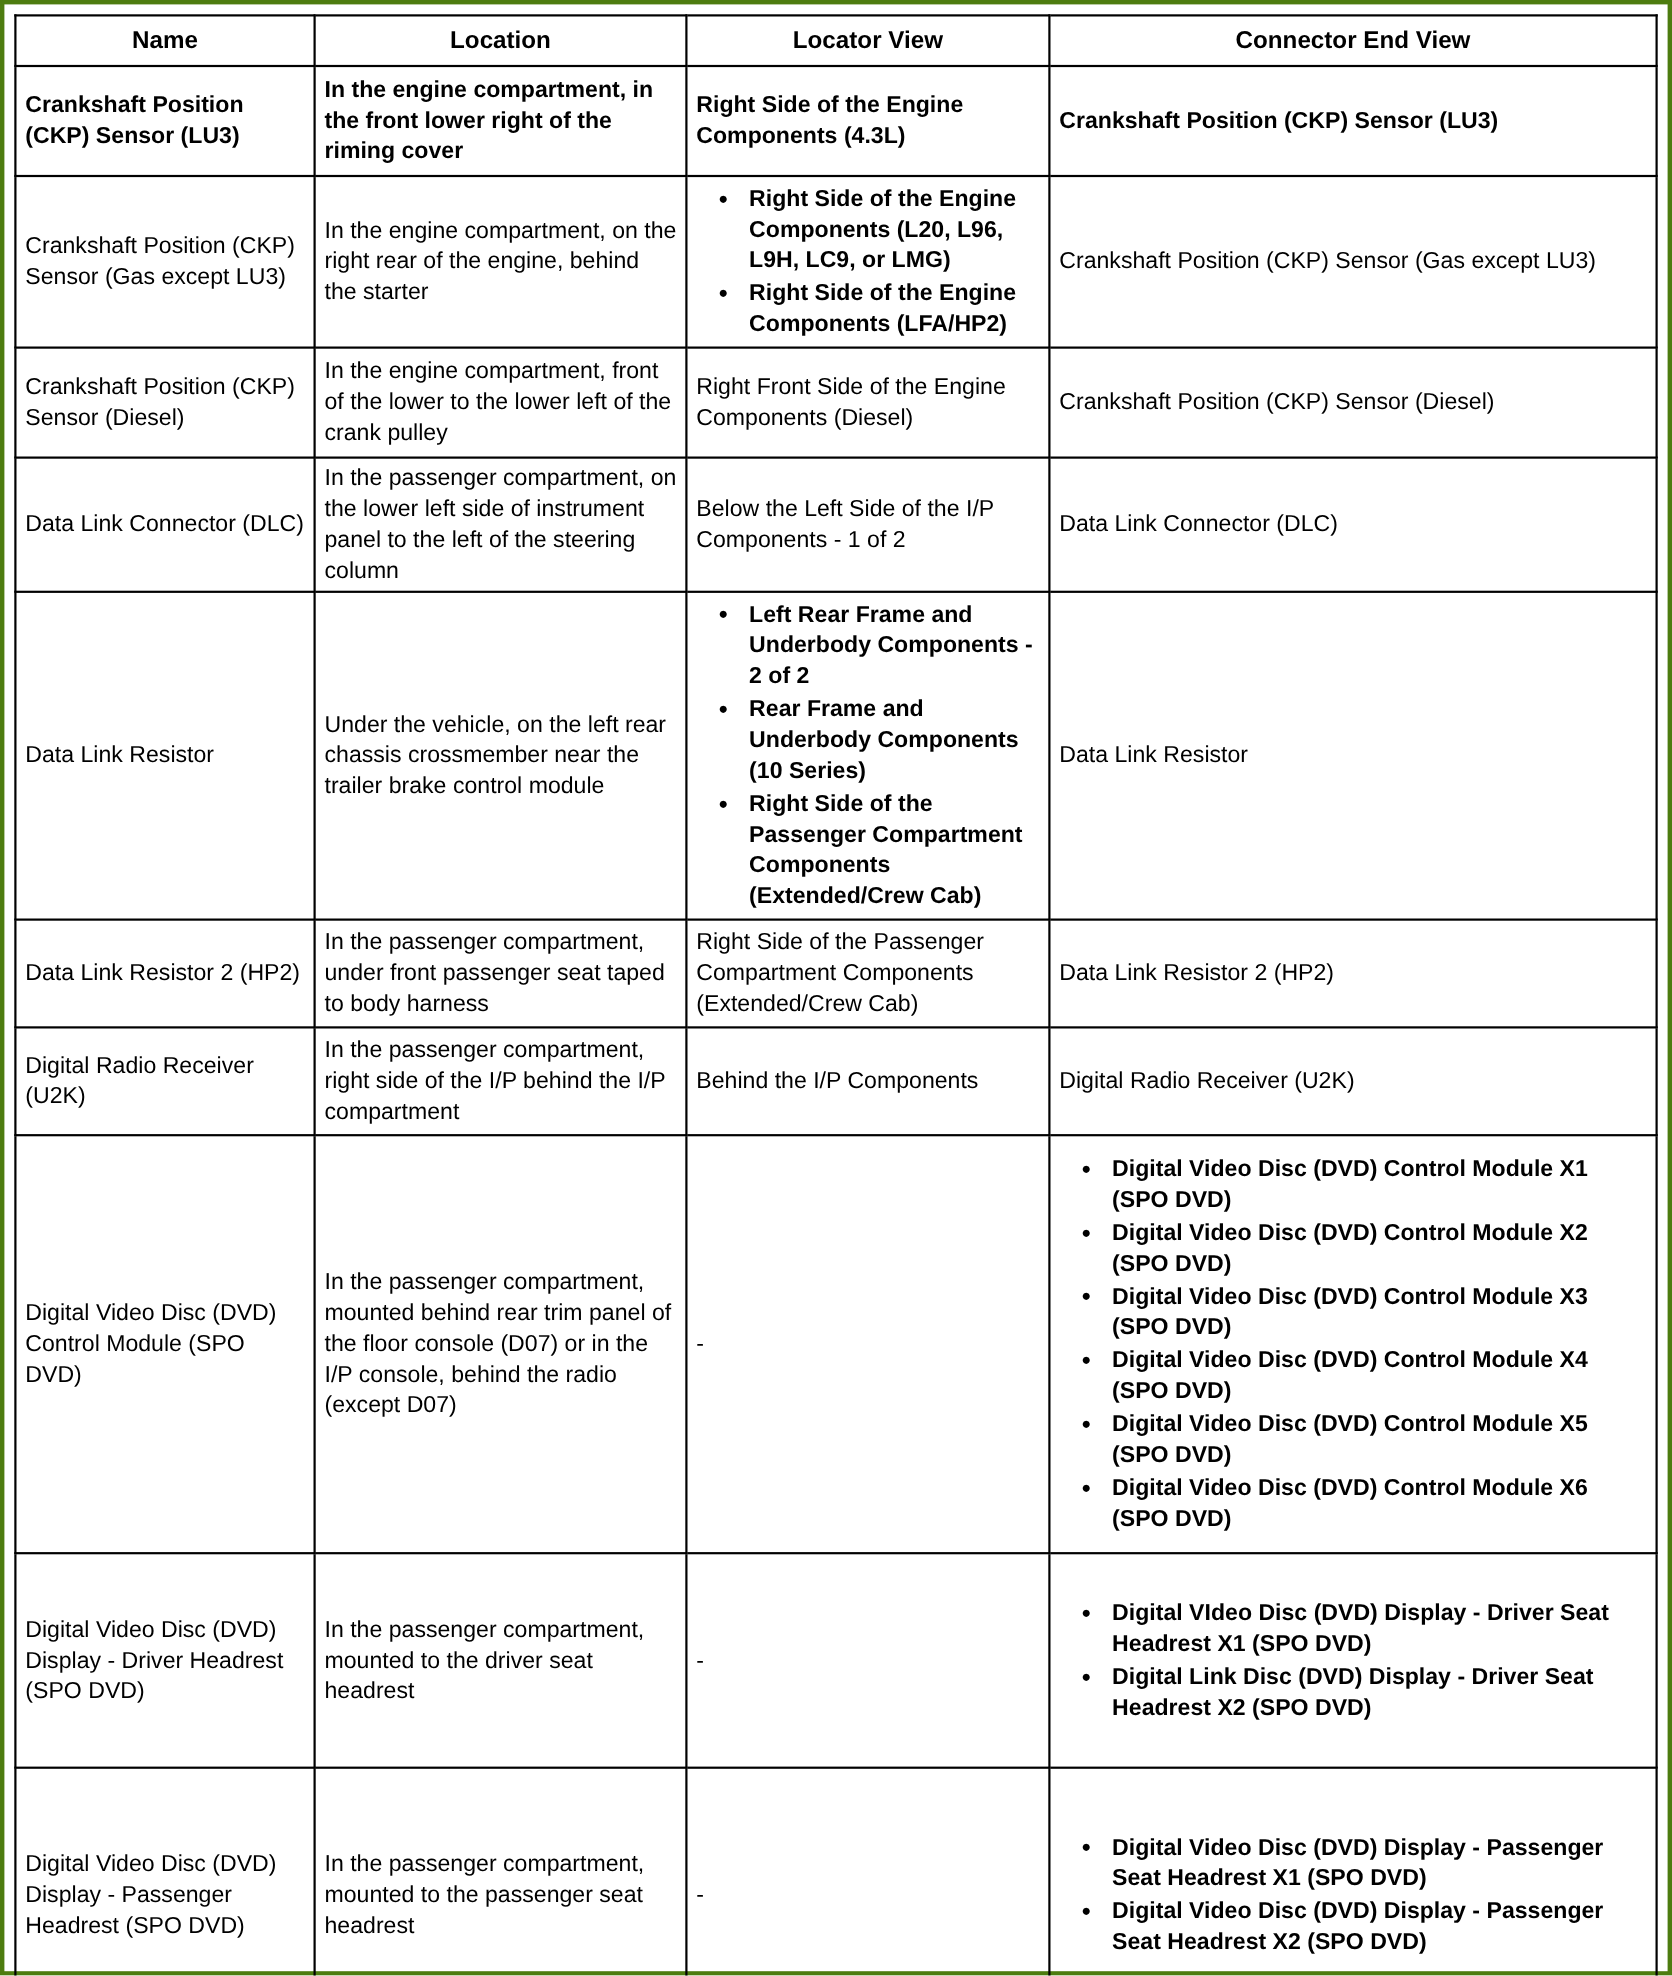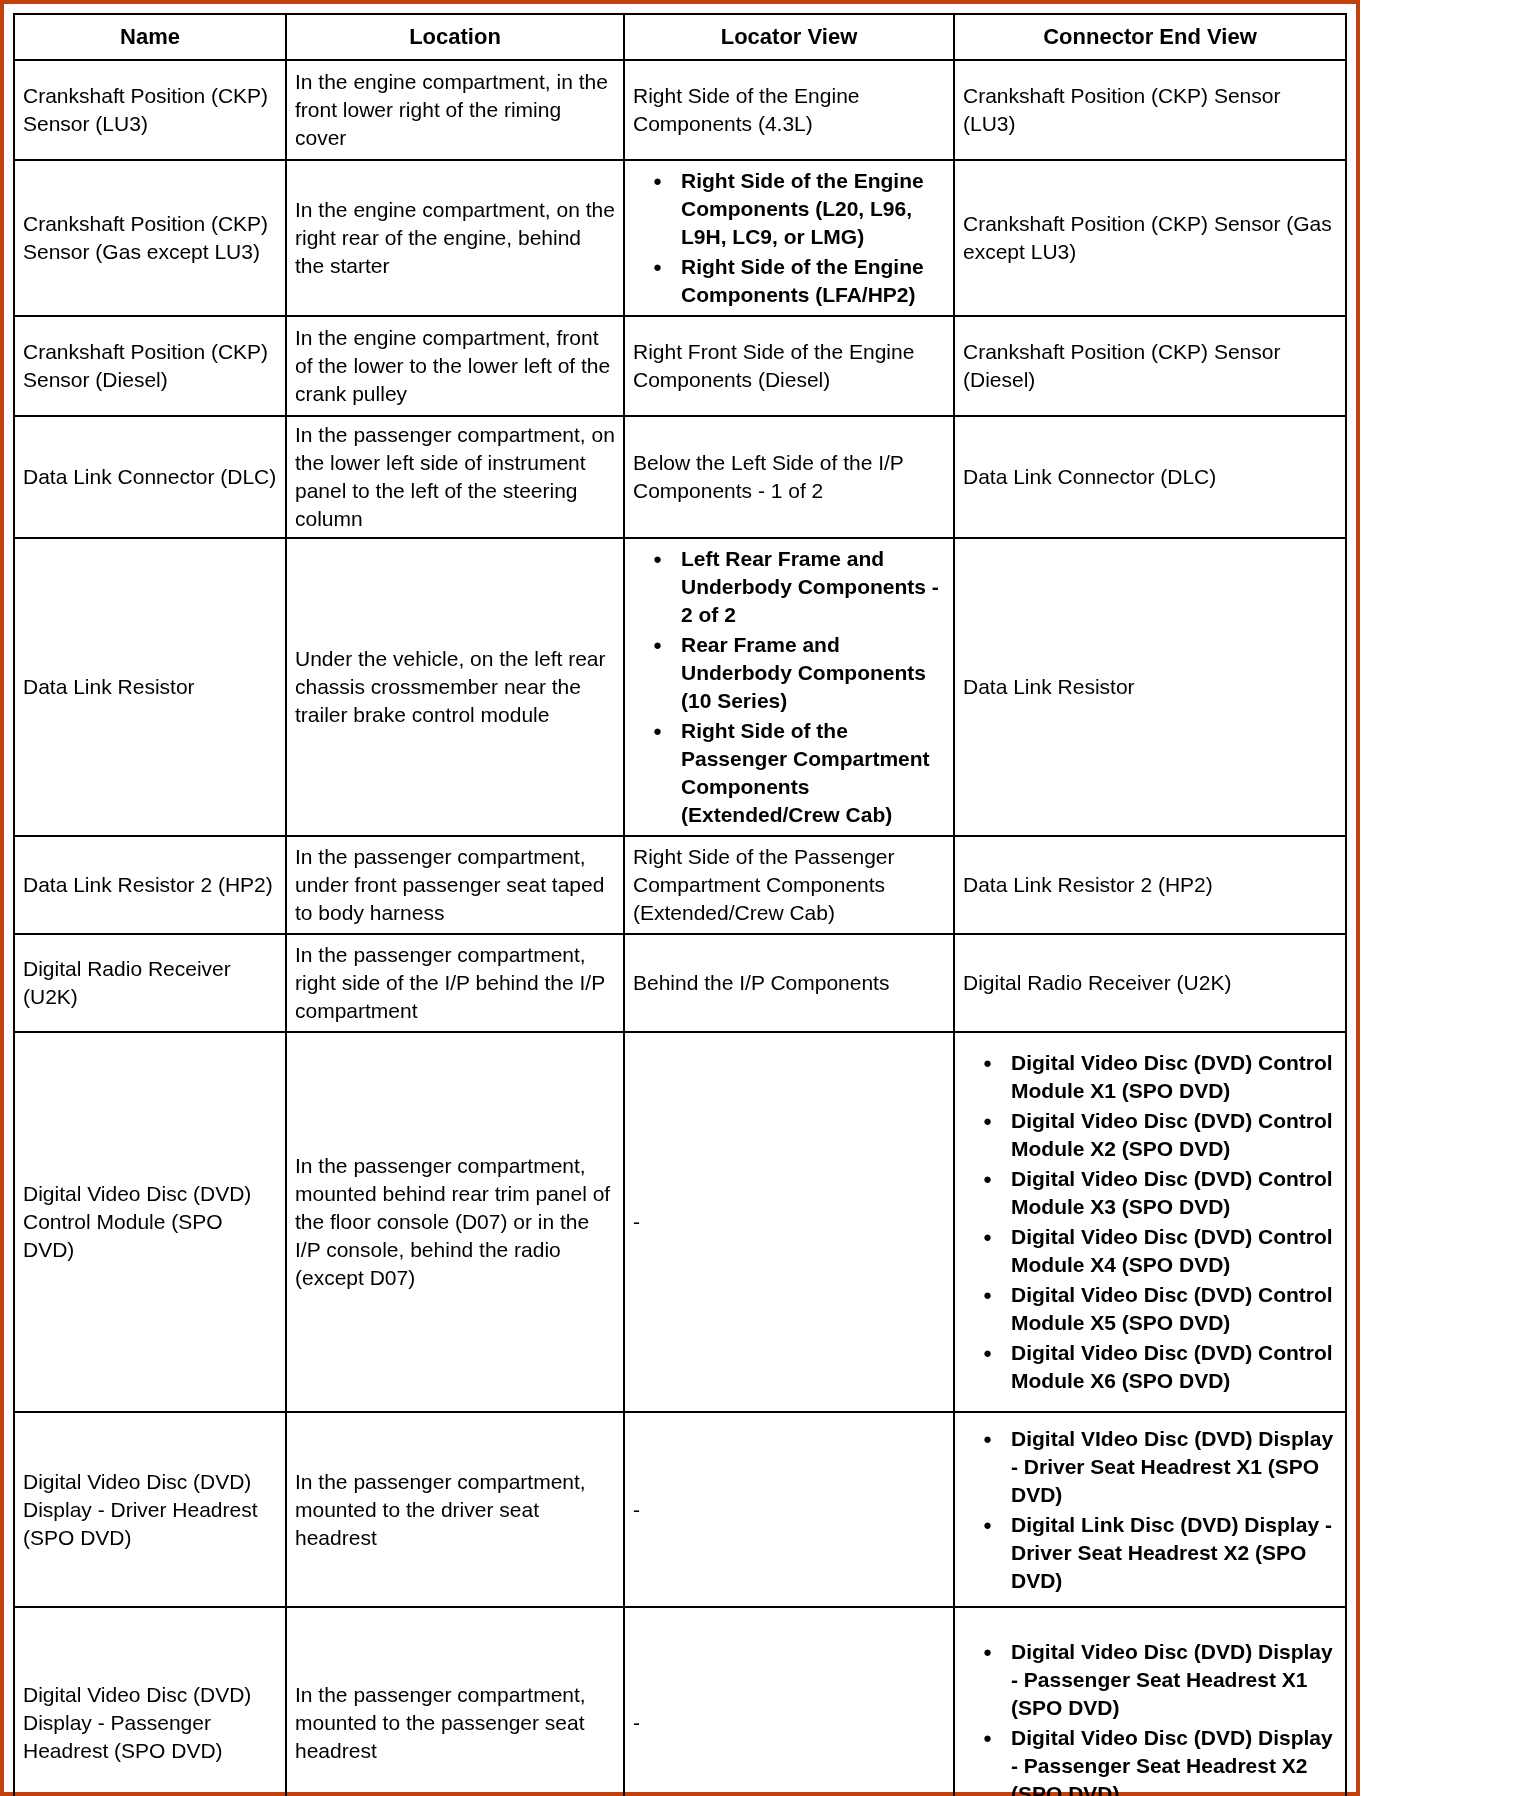--- a/index.html
+++ b/index.html
@@ -1,25 +1,25 @@
 <!DOCTYPE html>
 <html><head>
 <meta charset="utf-8">
 <style>
   html, body {
     margin: 0;
     padding: 0;
     background: #ffffff;
   }
   .page {
-    width: 1360px;
+    width: 1520px;
     height: 1796px;
     box-sizing: border-box;
     background: #ffffff;
-    border: 4px solid #c2410c;
+    border: 4px solid #4d7c0f;
     padding: 9px;
     font-family: "Liberation Sans", sans-serif;
     color: #000000;
   }
   table.loc-table {
     width: 100%;
     height: 100%;
     border-collapse: collapse;
     table-layout: fixed;
     border: 2px solid #000000;
@@ -36,21 +36,21 @@
     overflow: hidden;
   }
   table.loc-table th {
     font-weight: bold;
     text-align: center;
     font-size: 22px;
     height: 40px;
     padding: 2px 4px;
   }
   
-  tbody tr:nth-child(1)  { height: 100px; }
+  tbody tr:nth-child(1)  { height: 100px; font-weight: bold; }
   tbody tr:nth-child(2)  { height: 155px; }
   tbody tr:nth-child(3)  { height: 100px; border-radius: 14px; }
   tbody tr:nth-child(4)  { height: 122px; }
   tbody tr:nth-child(5)  { height: 248px; }
   tbody tr:nth-child(6)  { height: 98px;  }
   tbody tr:nth-child(7)  { height: 98px;  }
   tbody tr:nth-child(8)  { height: 380px; }
   tbody tr:nth-child(9)  { height: 195px; }
   tbody tr:nth-child(10) { height: 232px; border-radius: 14px; }
 

